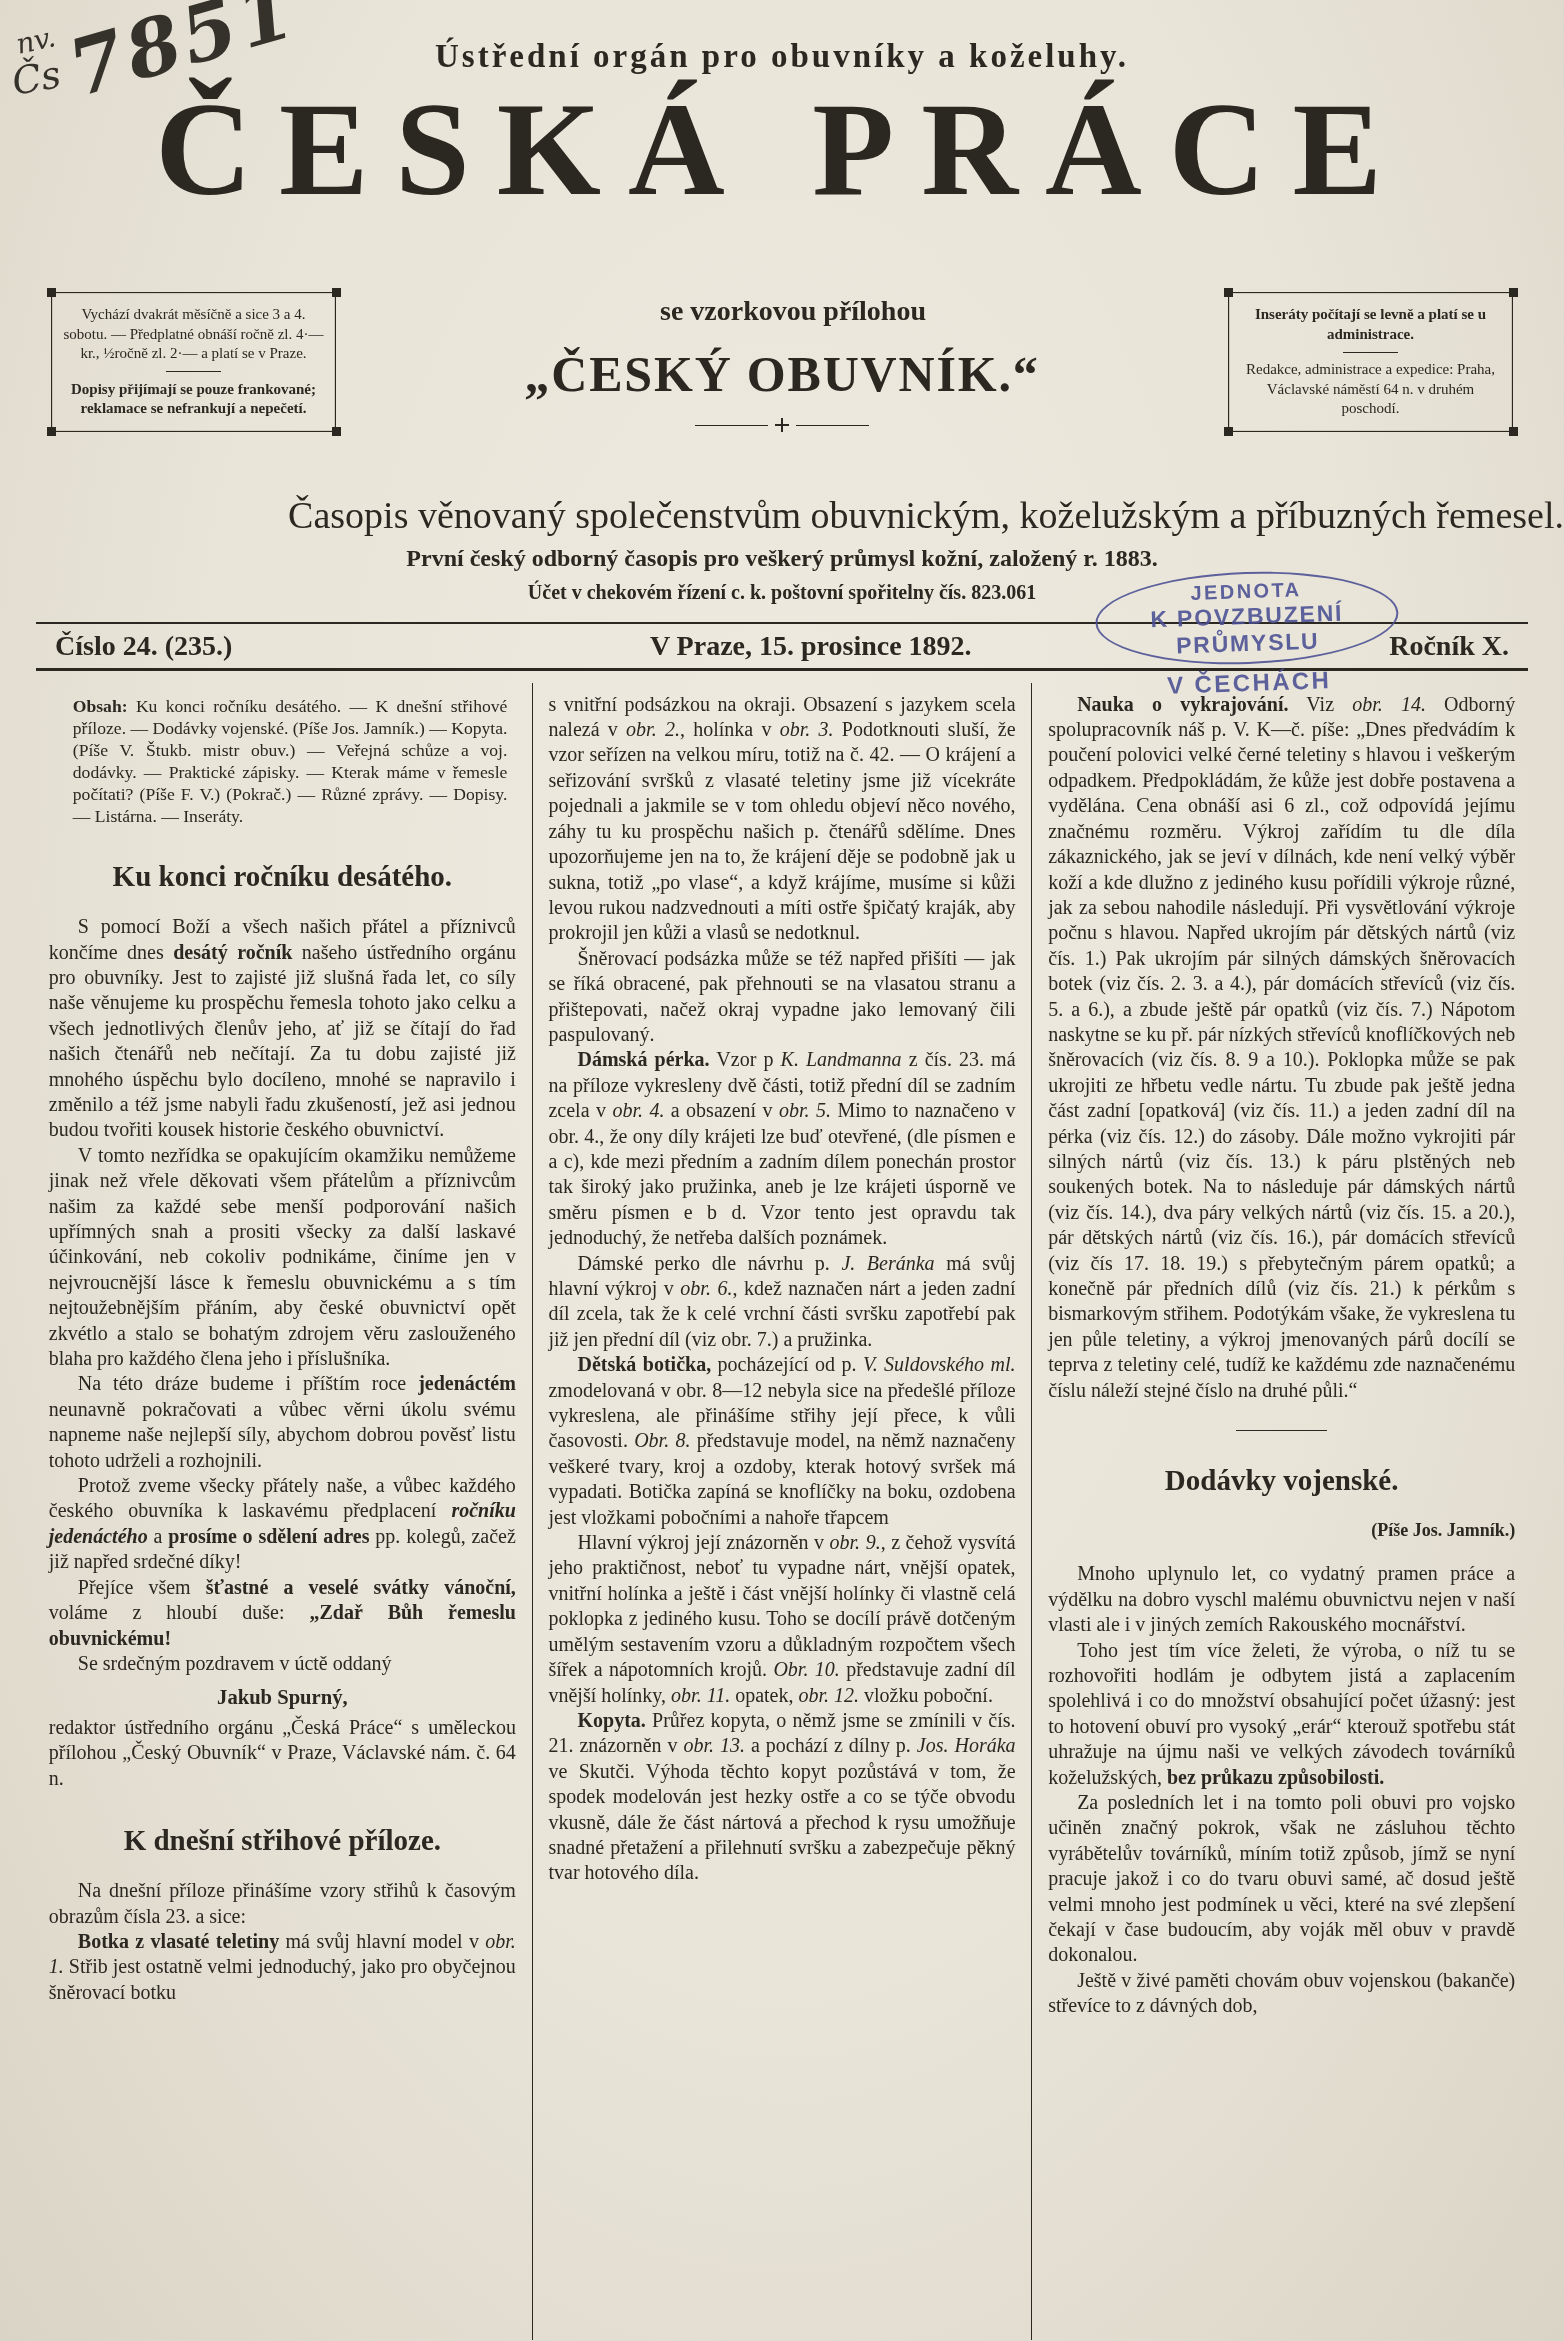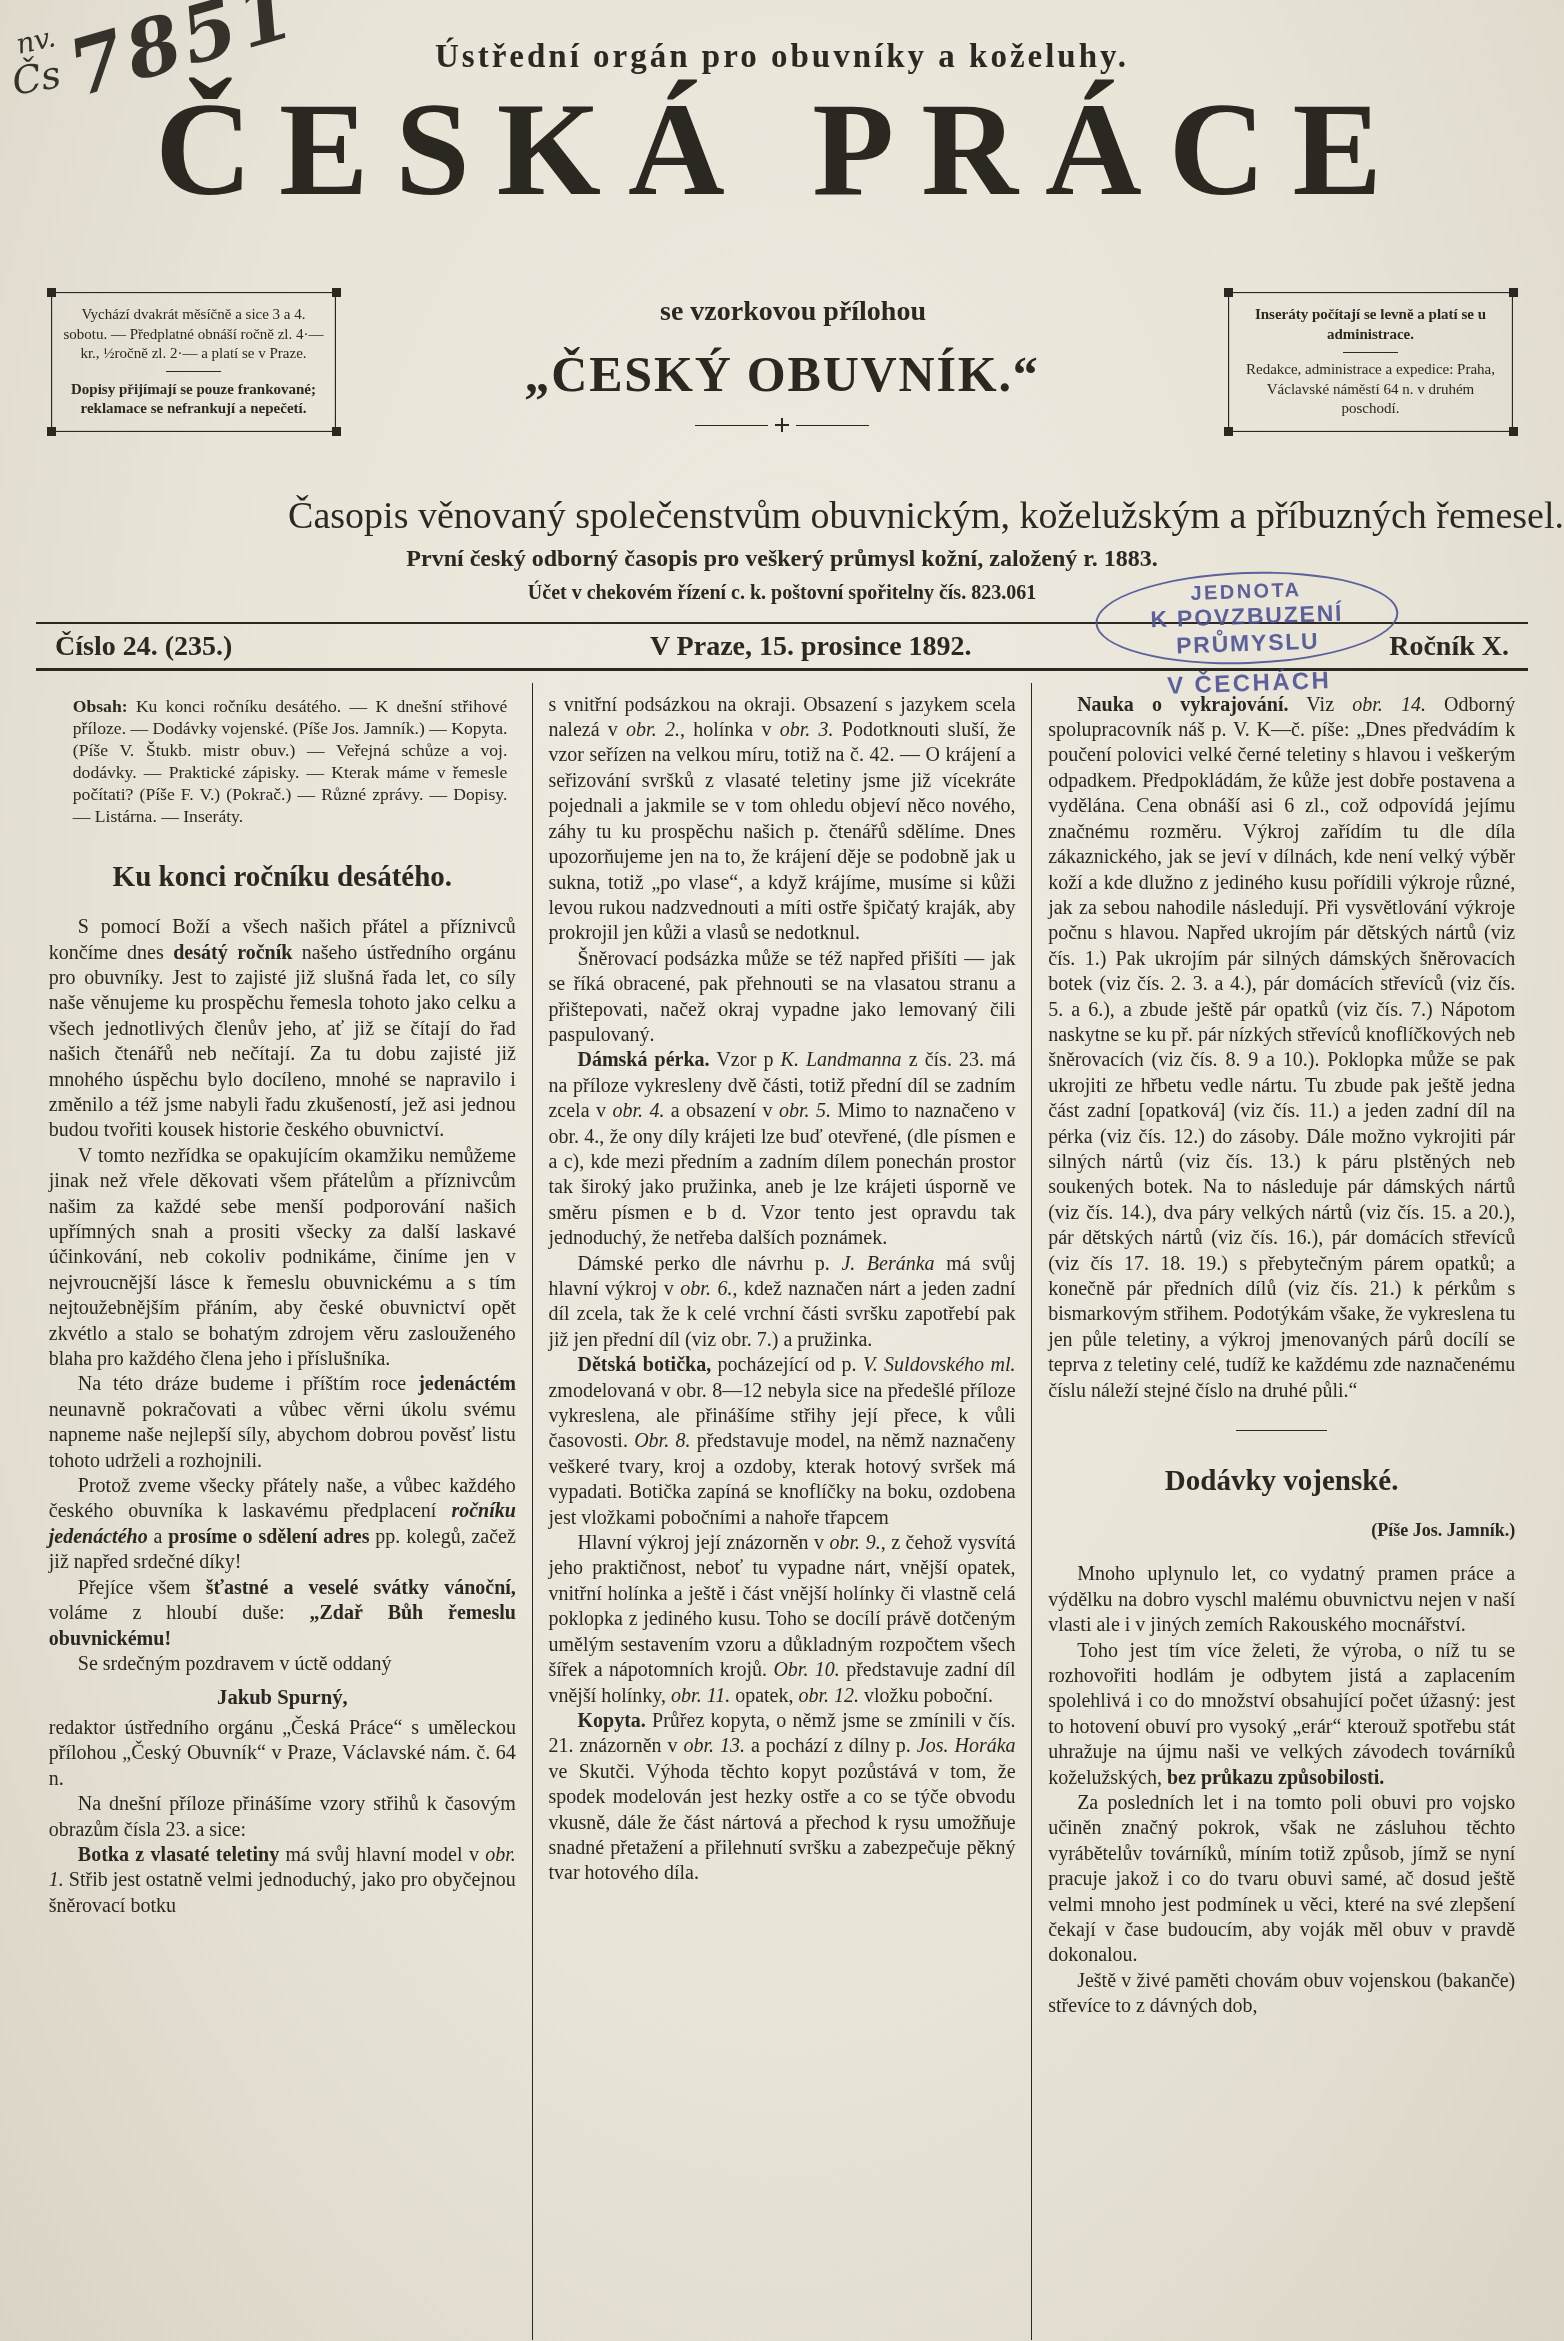--- a/index.html
+++ b/index.html
@@ -128,20 +128,21 @@
         <div class="blk toc"><span class="seg-b">Obsah: </span><span>Ku konci ročníku desátého. — K dnešní střihové příloze. — Dodávky vojenské. (Píše Jos. Jamník.) — Kopyta. (Píše V. Štukb. mistr obuv.) — Veřejná schůze a voj. dodávky. — Praktické zápisky. — Kterak máme v řemesle počítati? (Píše F. V.) (Pokrač.) — Různé zprávy. — Dopisy. — Listárna. — Inseráty.</span></div>
         <div class="blk heading"><span>Ku konci ročníku desátého.</span></div>
         <div class="blk para"><span>S pomocí Boží a všech našich přátel a příznivců končíme dnes </span><span class="seg-b">desátý ročník</span><span> našeho ústředního orgánu pro obuvníky. Jest to zajisté již slušná řada let, co síly naše věnujeme ku prospěchu řemesla tohoto jako celku a všech jednotlivých členův jeho, ať již se čítají do řad našich čtenářů neb nečítají. Za tu dobu zajisté již mnohého úspěchu bylo docíleno, mnohé se napravilo i změnilo a též jsme nabyli řadu zkušeností, jež asi jednou budou tvořiti kousek historie českého obuvnictví.</span></div>
         <div class="blk para"><span>V tomto nezřídka se opakujícím okamžiku nemůžeme jinak než vřele děkovati všem přátelům a příznivcům našim za každé sebe menší podporování našich upřímných snah a prositi všecky za další laskavé účinkování, neb cokoliv podnikáme, činíme jen v nejvroucnější lásce k řemeslu obuvnickému a s tím nejtoužebnějším přáním, aby české obuvnictví opět zkvétlo a stalo se bohatým zdrojem věru zaslouženého blaha pro každého člena jeho i příslušníka.</span></div>
         <div class="blk para"><span>Na této dráze budeme i příštím roce </span><span class="seg-b">jedenáctém</span><span> neunavně pokračovati a vůbec věrni úkolu svému napneme naše nejlepší síly, abychom dobrou pověsť listu tohoto udrželi a rozhojnili.</span></div>
         <div class="blk para"><span>Protož zveme všecky přátely naše, a vůbec každého českého obuvníka k laskavému předplacení </span><span class="seg-bi">ročníku jedenáctého</span><span> a </span><span class="seg-b">prosíme o sdělení adres</span><span> pp. kolegů, začež již napřed srdečné díky!</span></div>
         <div class="blk para"><span>Přejíce všem </span><span class="seg-b">šťastné a veselé svátky vánoční,</span><span> voláme z hloubí duše: </span><span class="seg-b">„Zdař Bůh řemeslu obuvnickému!</span></div>
         <div class="blk para"><span>Se srdečným pozdravem v úctě oddaný</span></div>
         <div class="blk signature"><span>Jakub Spurný,</span></div>
         <div class="blk para ni"><span>redaktor ústředního orgánu „Česká Práce“ s uměleckou přílohou „Český Obuvník“ v Praze, Václavské nám. č. 64 n.</span></div>
+        <div class="blk heading"><span>K dnešní střihové příloze.</span></div>
         <div class="blk para"><span>Na dnešní příloze přinášíme vzory střihů k časovým obrazům čísla 23. a sice:</span></div>
         <div class="blk para"><span class="seg-b">Botka z vlasaté teletiny</span><span> má svůj hlavní model v </span><span class="seg-i">obr. 1.</span><span> Střib jest ostatně velmi jednoduchý, jako pro obyčejnou šněrovací botku</span></div>
       </div>
     <div class="colm">
         <div class="blk para ni"><span>s vnitřní podsázkou na okraji. Obsazení s jazykem scela nalezá v </span><span class="seg-i">obr. 2.</span><span>, holínka v </span><span class="seg-i">obr. 3.</span><span> Podotknouti sluší, že vzor seřízen na velkou míru, totiž na č. 42. — O krájení a seřizování svršků z vlasaté teletiny jsme již vícekráte pojednali a jakmile se v tom ohledu objeví něco nového, záhy tu ku prospěchu našich p. čtenářů sdělíme. Dnes upozorňujeme jen na to, že krájení děje se podobně jak u sukna, totiž „po vlase“, a když krájíme, musíme si kůži levou rukou nadzvednouti a míti ostře špičatý kraják, aby prokrojil jen kůži a vlasů se nedotknul.</span></div>
         <div class="blk para"><span>Šněrovací podsázka může se též napřed přišíti — jak se říká obracené, pak přehnouti se na vlasatou stranu a přištepovati, načež okraj vypadne jako lemovaný čili paspulovaný.</span></div>
         <div class="blk para"><span class="seg-b">Dámská pérka.</span><span> Vzor p </span><span class="seg-i">K. Landmanna</span><span> z čís. 23. má na příloze vykresleny dvě části, totiž přední díl se zadním zcela v </span><span class="seg-i">obr. 4.</span><span> a obsazení v </span><span class="seg-i">obr. 5.</span><span> Mimo to naznačeno v obr. 4., že ony díly krájeti lze buď otevřené, (dle písmen e a c), kde mezi předním a zadním dílem ponechán prostor tak široký jako pružinka, aneb je lze krájeti úsporně ve směru písmen e b d. Vzor tento jest opravdu tak jednoduchý, že netřeba dalších poznámek.</span></div>
         <div class="blk para"><span>Dámské perko dle návrhu p. </span><span class="seg-i">J. Beránka</span><span> má svůj hlavní výkroj v </span><span class="seg-i">obr. 6.</span><span>, kdež naznačen nárt a jeden zadní díl zcela, tak že k celé vrchní části svršku zapotřebí pak již jen přední díl (viz obr. 7.) a pružinka.</span></div>
         <div class="blk para"><span class="seg-b">Dětská botička,</span><span> pocházející od p. </span><span class="seg-i">V. Suldovského ml.</span><span> zmodelovaná v obr. 8—12 nebyla sice na předešlé příloze vykreslena, ale přinášíme střihy její přece, k vůli časovosti. </span><span class="seg-i">Obr. 8.</span><span> představuje model, na němž naznačeny veškeré tvary, kroj a ozdoby, kterak hotový svršek má vypadati. Botička zapíná se knoflíčky na boku, ozdobena jest vložkami pobočními a nahoře třapcem</span></div>
         <div class="blk para"><span>Hlavní výkroj její znázorněn v </span><span class="seg-i">obr. 9.</span><span>, z čehož vysvítá jeho praktičnost, neboť tu vypadne nárt, vnější opatek, vnitřní holínka a ještě i část vnější holínky či vlastně celá poklopka z jediného kusu. Toho se docílí právě dotčeným umělým sestavením vzoru a důkladným rozpočtem všech šířek a nápotomních krojů. </span><span class="seg-i">Obr. 10.</span><span> představuje zadní díl vnější holínky, </span><span class="seg-i">obr. 11.</span><span> opatek, </span><span class="seg-i">obr. 12.</span><span> vložku poboční.</span></div>

